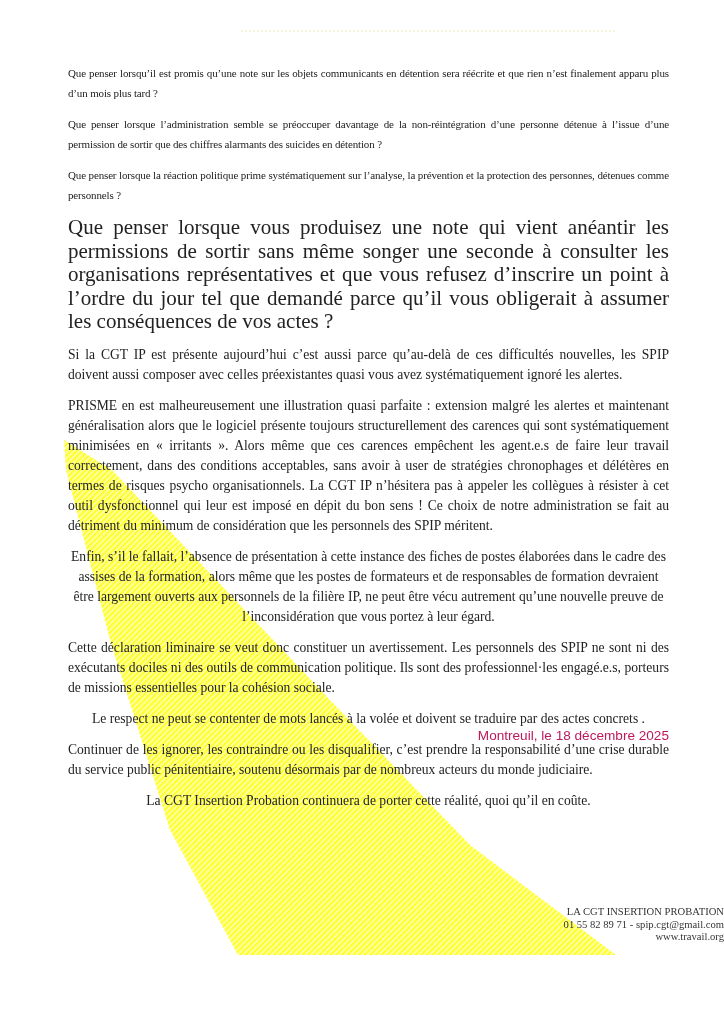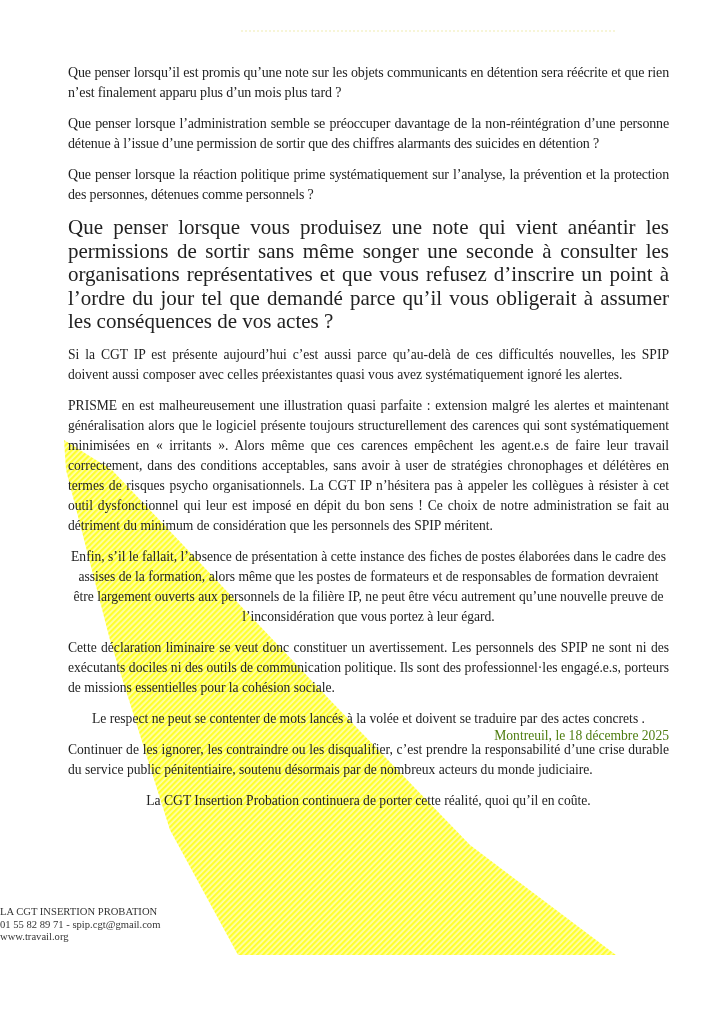--- a/index.html
+++ b/index.html
@@ -17,30 +17,30 @@
     background-image: radial-gradient(circle, #f4f1c6 0.8px, transparent 1px);
     background-size: 4px 2px;
     opacity: 0.7;
   }
   .body-text {
     position: absolute; left: 68px; top: 63px; width: 601px;
     font-family: "Liberation Serif", serif;
     font-size: 13.6px; line-height: 20px; color: #222222;
   }
   .body-text p { margin: 0 0 11px 0; text-align: justify; }
-  .body-text p.tight { font-size: 14px; letter-spacing: -0.15px; }
+  .body-text p.tight { font-size: 11px; letter-spacing: -0.15px; }
   .body-text p.big { font-size: 21px; line-height: 23.5px; }
   .body-text p.left { text-align: center; }
   .signature {
     position: absolute; right: 55px; top: 728px;
-    font-family: Liberation Serif, serif; font-size: 13.6px; color: #4d7c0f;
+    font-family: Liberation Sans, sans-serif; font-size: 13.6px; color: #be185d;
   }
   .footer {
     position: absolute; left: 0; width: 724px; top: 906px;
-    text-align: left;
+    text-align: right;
     font-family: "Liberation Serif", serif; font-size: 10.6px; line-height: 12.6px;
     color: #333333;
   }
 </style>
 </head>
 <body>
 
 <div class="page">
 
   <svg class="highlight-wedge" viewBox="0 0 724 1024" xmlns="http://www.w3.org/2000/svg">

